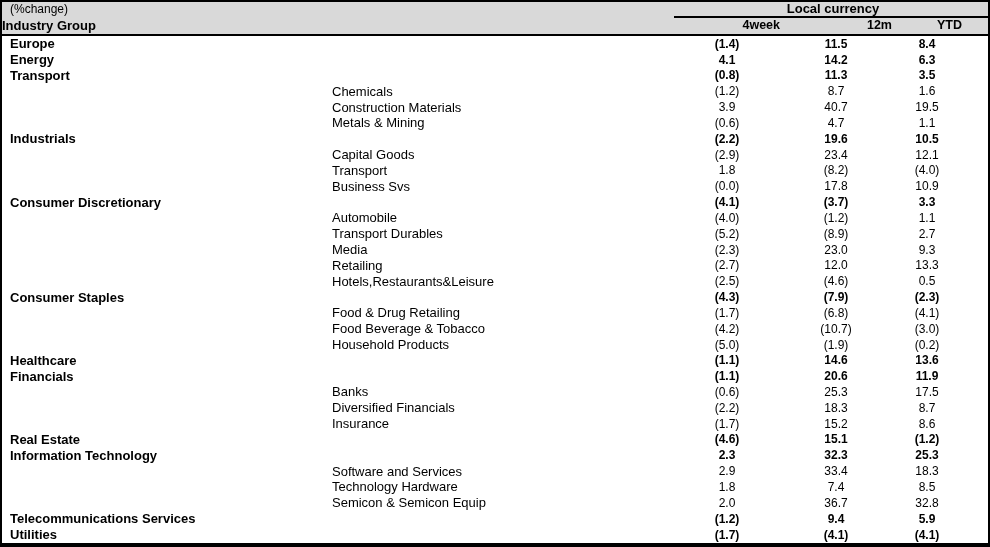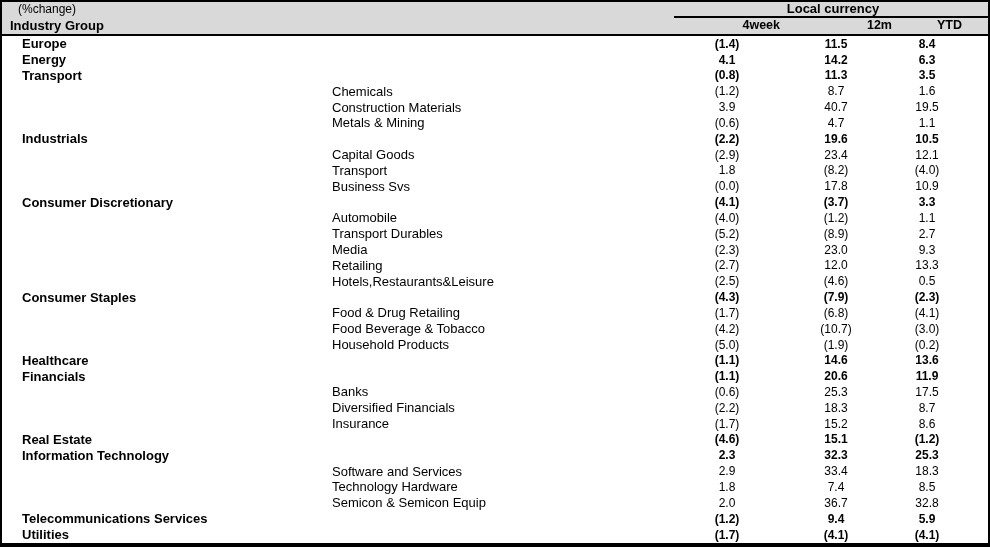--- a/index.html
+++ b/index.html
@@ -37,42 +37,42 @@
   thead th {
     background: var(--header_bg, #d9d9d9);
     font-weight: bold;
   }
   tr.hrow1 { height: 15px; }
   tr.hrow2 { height: 18px; }
   tr.hrow1 .pct-change {
     font-weight: normal;
     font-size: 12px;
     text-align: left;
-    padding-left: 16px;
+    padding-left: 8px;
   }
   tr.hrow1 .lc {
     font-size: 13px;
     text-align: center;
     border-bottom: 2px solid var(--border, #000000);
   }
   tr.hrow2 th {
     border-bottom: 2px solid var(--border, #000000);
     font-size: 12.5px;
   }
   tr.hrow2 .ig {
     text-align: left;
-    padding-left: 8px;
+    padding-left: 0;
     font-size: 13px;
   }
   tr.hrow2 .colh { text-align: right; }
   tbody td { font-size: 12px; }
   tbody td.lbl { font-size: 13px; }
   tbody td.group-lbl {
     text-align: left;
-    padding-left: 20px;
+    padding-left: 8px;
   }
   tbody td.sub-lbl {
     text-align: left;
     font-weight: normal;
     margin-left: 40px;
   }
   tbody td.num { text-align: center; }
   tbody tr.group { font-weight: bold; }
 </style>
 </head>

